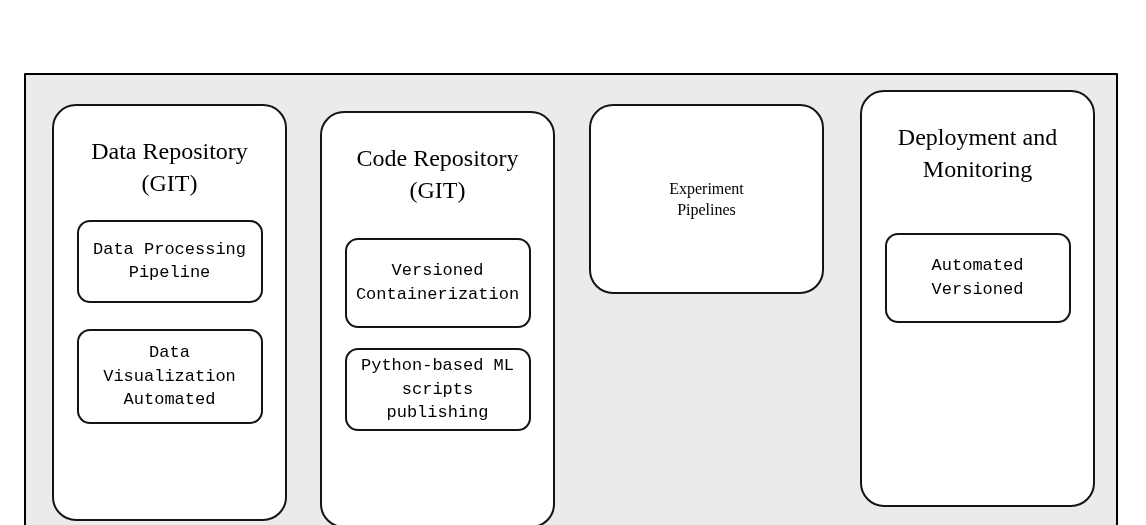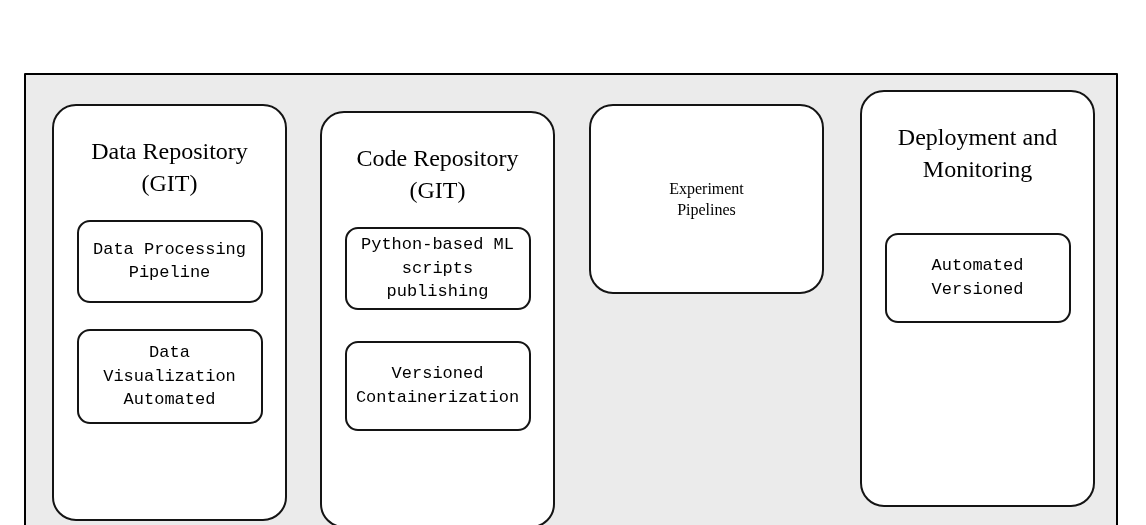--- a/index.html
+++ b/index.html
@@ -128,24 +128,24 @@
       <div class="subcard sub-a">Data Processing
 Pipeline</div>
       <div class="subcard sub-b">Data
 Visualization
 Automated</div>
     </div>
 
     <div class="stage-col col-2">
       <div class="stage-title">Code Repository
 (GIT)</div>
+      <div class="subcard sub-b">Versioned
+Containerization</div>
       <div class="subcard sub-a">Python-based ML
 scripts publishing</div>
-      <div class="subcard sub-b">Versioned
-Containerization</div>
     </div>
 
     <div class="standalone-card card-experiments">
       <div class="standalone-title">Experiment
 Pipelines</div>
     </div>
 
 
     <div class="stage-col col-4">
       <div class="stage-title">Deployment and

